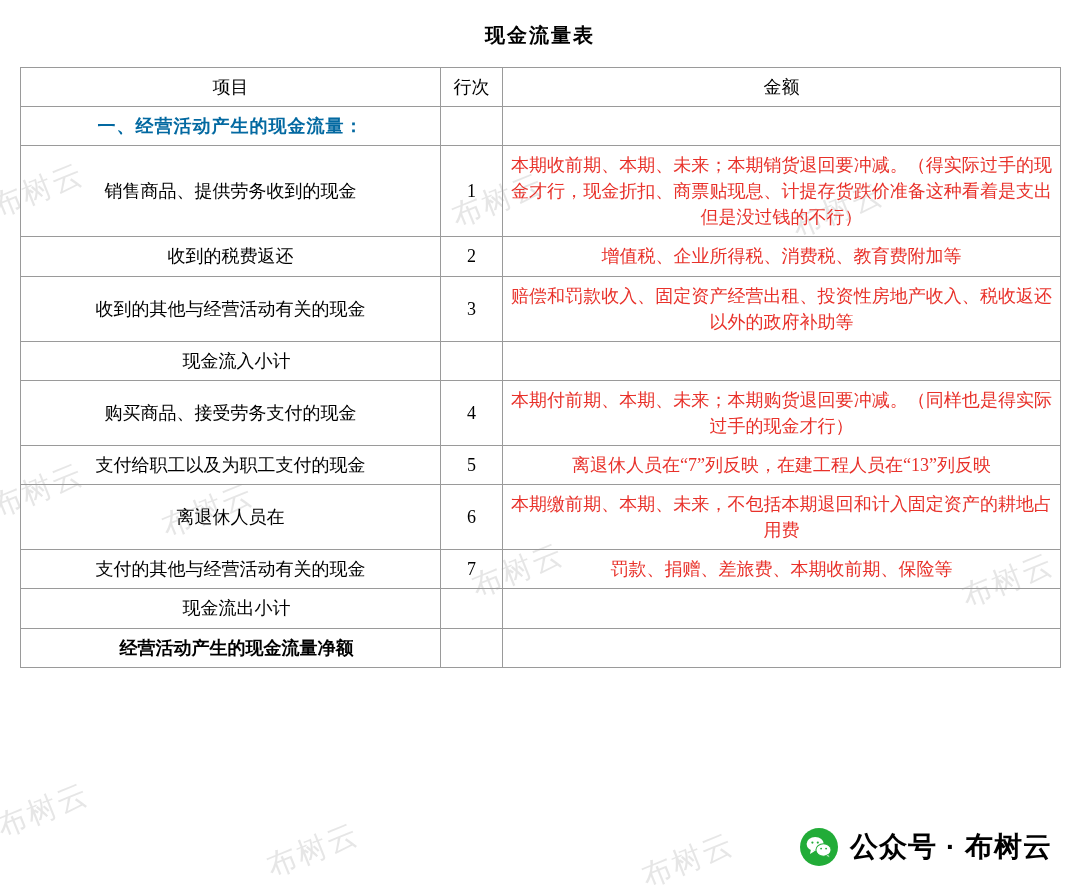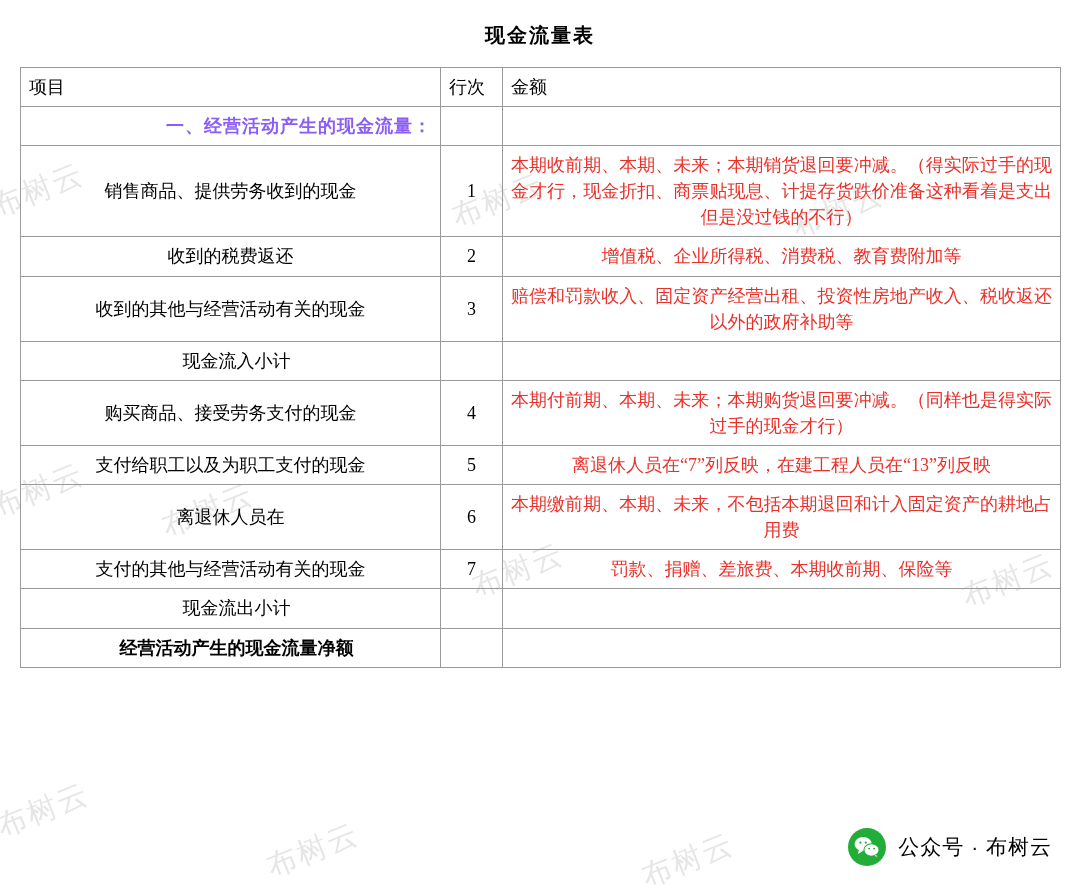--- a/index.html
+++ b/index.html
@@ -69,21 +69,21 @@
     vertical-align: middle;
     padding: 6px 8px;
     font-size: 18px;
     line-height: 1.45;
   }
   col.c-item   { width: 420px; }
   col.c-line   { width: 62px; }
   col.c-amount { width: 558px; }
 
   .head-cell {
-    text-align: left;
+    text-align: center;
     font-size: 16px;
     padding-top: 7px;
     padding-bottom: 7px;
   }
 
   .item-cell {
     text-align: center;
     padding-left: 36px;
   }
   .item-cell.center {
@@ -98,24 +98,24 @@
     text-align: center;
     color: #e8312a;
     font-size: 17px;
     line-height: 1.5;
   }
   .amount-cell.just {
     text-align: justify;
     text-align-last: center;
   }
   .section-cell {
-    color: #8b5cf6;
+    color: #0369a1;
     font-weight: bold;
     font-size: 21px;
-    text-align: right;
+    text-align: center;
     padding-left: 14px;
     letter-spacing: 1px;
   }
   .bold-center {
     font-weight: bold;
     text-align: center;
     margin-top: 25px;
   }
   .empty-cell { }
 
@@ -133,22 +133,22 @@
     width: 38px;
     height: 38px;
     border-radius: 50%;
     background: #22ac38;
     display: flex;
     align-items: center;
     justify-content: center;
   }
   .wechat-icon svg { display: block; }
   .wechat-text {
-    font-size: 21px;
-    font-weight: normal;
+    font-size: 28px;
+    font-weight: bold;
     letter-spacing: 1px;
     font-family: "Liberation Sans", sans-serif;
   }
 </style>
 </head>
 <body>
 
 <div class="page">
 
   <div class="watermark-layer">

